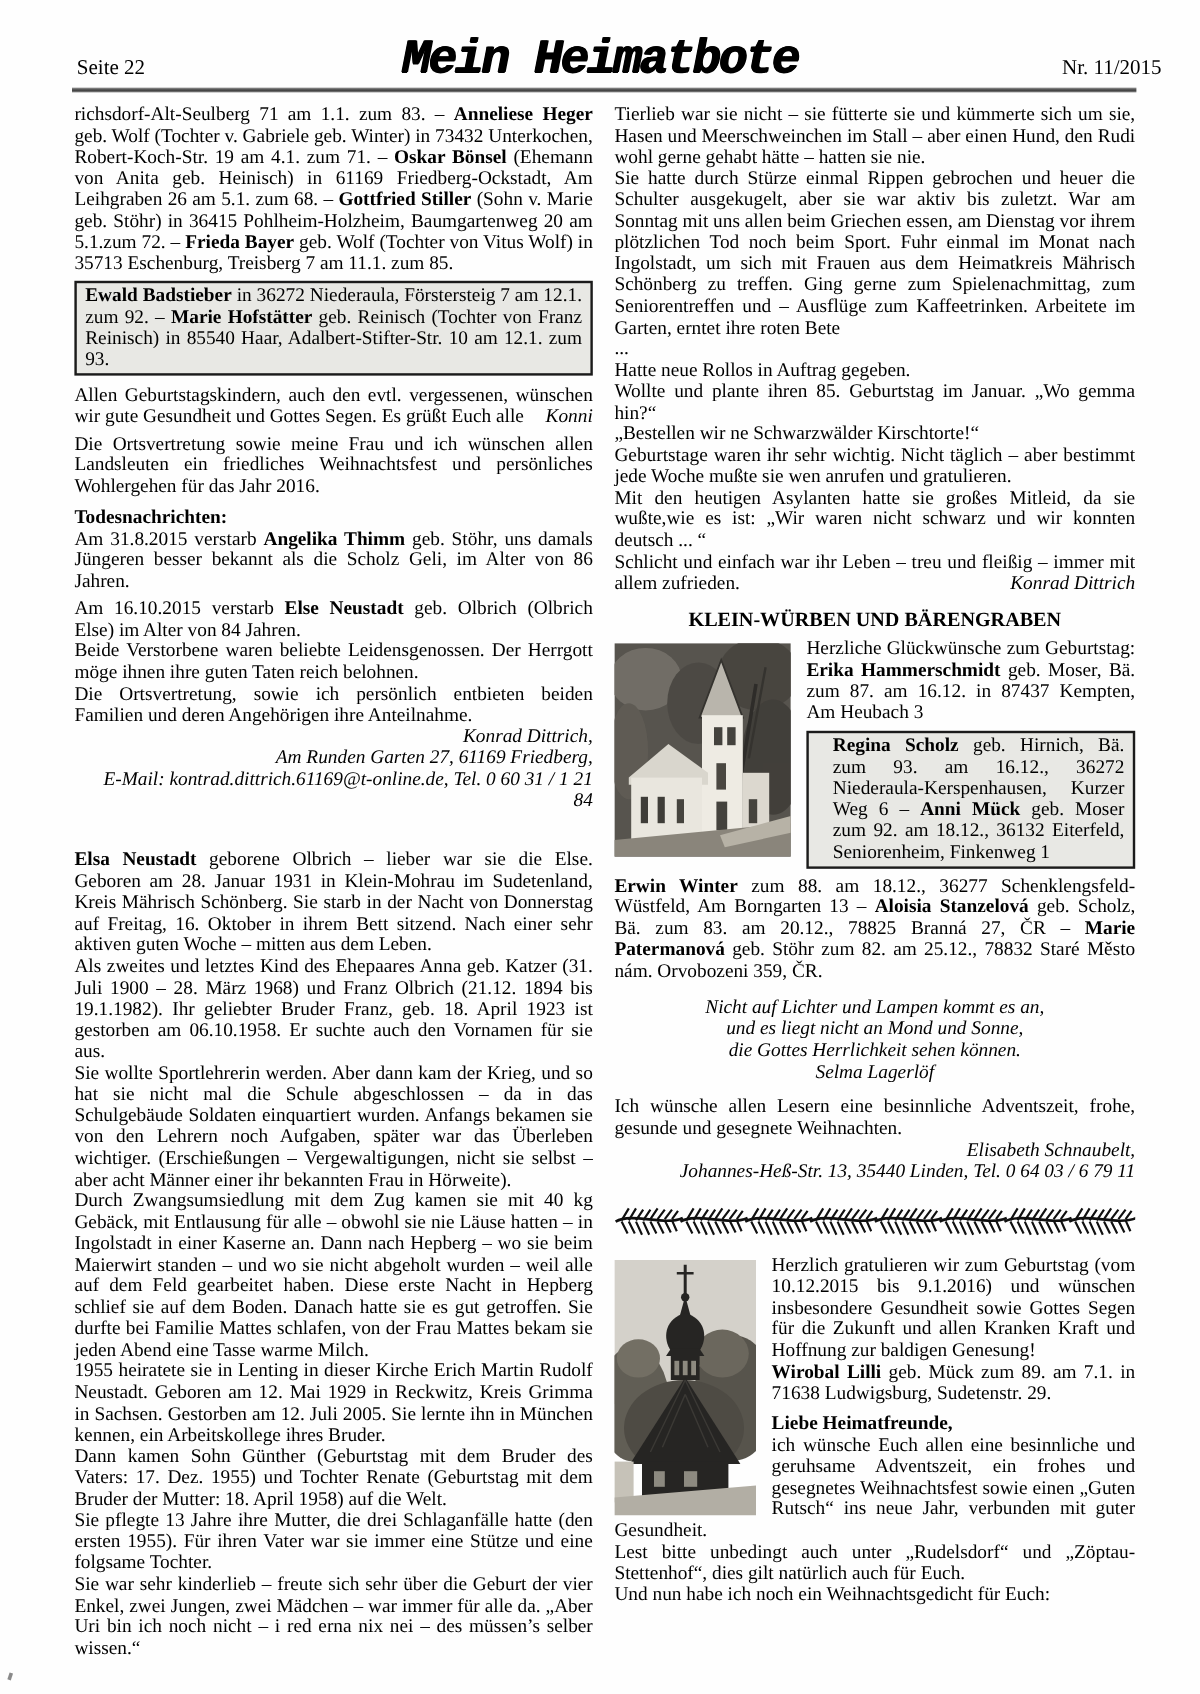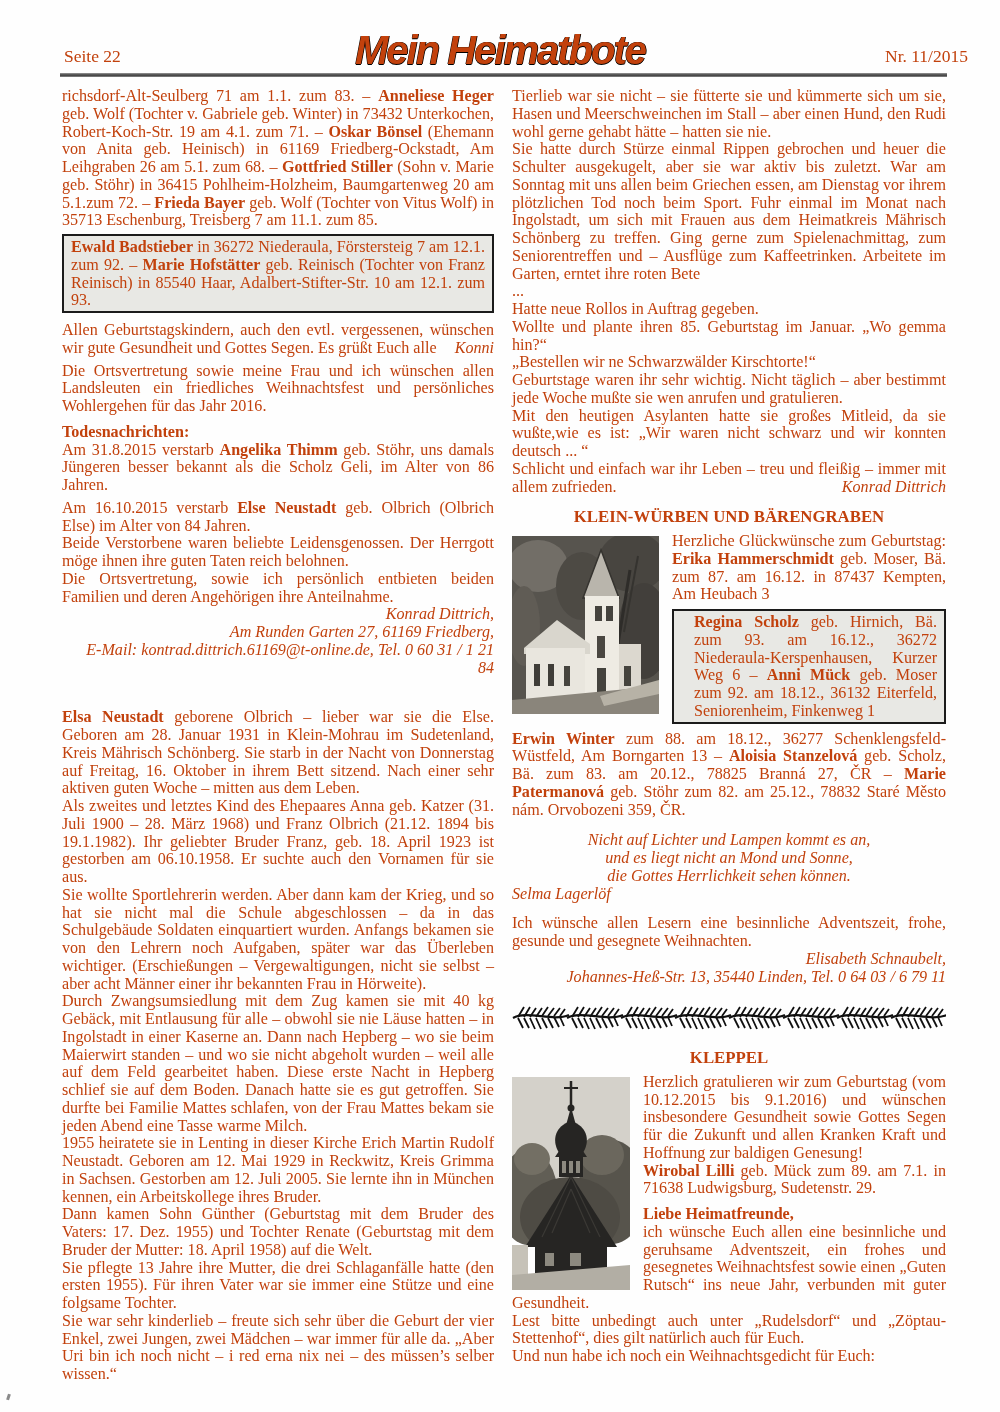--- a/index.html
+++ b/index.html
@@ -1,38 +1,38 @@
 <!DOCTYPE html>
 <html lang="de"><head>
 <meta charset="utf-8">
 <style>
   html,body{margin:0;padding:0;background:#fff;}
   .page{position:relative;width:1000px;height:1412px;background:#fefefe;
-        font-family:"Liberation Serif",serif;color:#c2410c;overflow:hidden;}
+        font-family:"Liberation Serif",serif;color:#000000;overflow:hidden;}
 
   
   .hdr-left{position:absolute;left:64px;top:46px;font-size:17.5px;}
   .hdr-right{position:absolute;left:885px;top:46px;font-size:17.5px;}
   .masthead{position:absolute;left:0;right:0;top:28px;text-align:center;
-        font-family:Liberation Sans, sans-serif;font-weight:bold;font-style:italic;
+        font-family:Liberation Mono, monospace;font-weight:bold;font-style:italic;
         font-size:40px;letter-spacing:-2px;
         text-shadow:0.8px 0 #000,-0.4px 0 #000,0 0.5px #000;}
   .rule{position:absolute;left:60px;width:887px;top:73px;height:4px;
         background:linear-gradient(#9a9a9a,#3c3c3c 55%,#8a8a8a);}
 
   
   .col{position:absolute;top:87px;font-size:16.1px;line-height:17.75px;
        text-align:justify;text-justify:inter-word;}
   .col-left{left:62px;width:432px;}
   .col-right{left:512px;width:434px;}
   p{margin:0;}
   .b{font-weight:bold;}
   .i{font-style:italic;}
   .flr{float:right;}
-  .right{text-align:left;}
+  .right{text-align:center;}
   .sp5{margin-top:5px;}
   .sp8{margin-top:8px;}
   .sp32{margin-top:32px;}
   .clear{clear:both;}
   .gbox{background:#e8e8e4;border:2px solid #1b1b1b;padding:2px 7px;margin:5px 0 8px;}
   .gbox.beside{overflow:hidden;margin:6px 0 6px;padding-left:20px;}
   .sechead{text-align:center;font-weight:bold;font-size:16.8px;margin:13px 0 6px;}
   .sig{ text-align:right;font-style:italic;margin-left:23px;}
   .poem{margin:13px 0 12px;font-style:italic;text-align:center;}
   .photo{float:left;margin:4px 13px 3px 0;display:block;}
@@ -165,21 +165,20 @@
           <use href="#sprig" x="54"></use>
           <use href="#sprig" x="108"></use>
         <use href="#sprig" x="162"></use>
           <use href="#sprig" x="216"></use>
           <use href="#sprig" x="270"></use>
         <use href="#sprig" x="324"></use>
           <use href="#sprig" x="378"></use>
       </svg>
     </div>
 
-    <h2 class="sechead">KLEPPEL</h2>
 
     <svg class="photo" width="118" height="213" viewBox="0 0 118 213" role="img">
       <rect x="0" y="0" width="118" height="120" fill="#d4d1ca"></rect>
       <g>
         <ellipse cx="16" cy="120" rx="30" ry="48" fill="#615e55"></ellipse>
         <ellipse cx="100" cy="115" rx="34" ry="52" fill="#57544c"></ellipse>
         <ellipse cx="58" cy="140" rx="50" ry="40" fill="#4e4b44"></ellipse>
         <ellipse cx="90" cy="78" rx="22" ry="20" fill="#6b675d"></ellipse>
         <ellipse cx="20" cy="82" rx="18" ry="16" fill="#736f64"></ellipse>
       </g>

